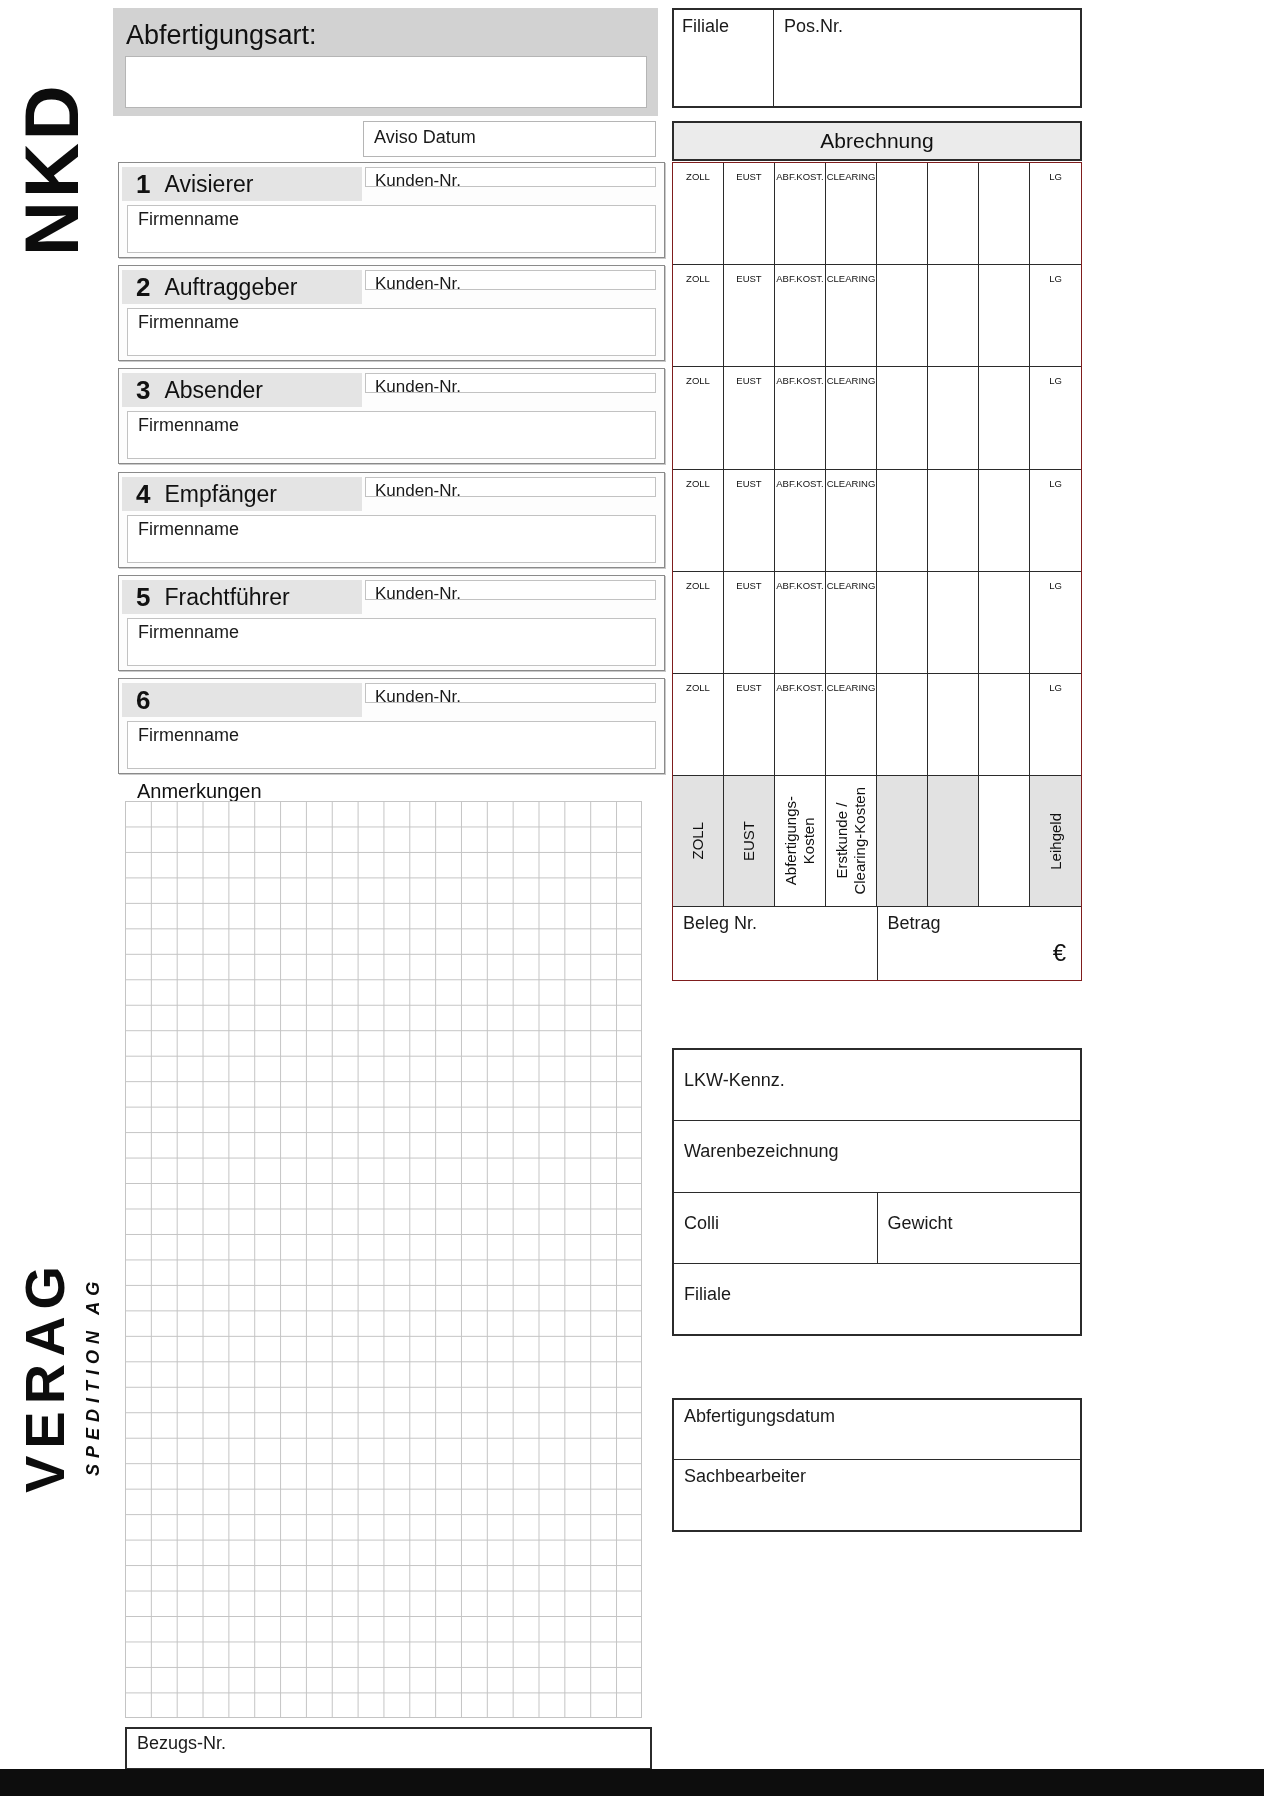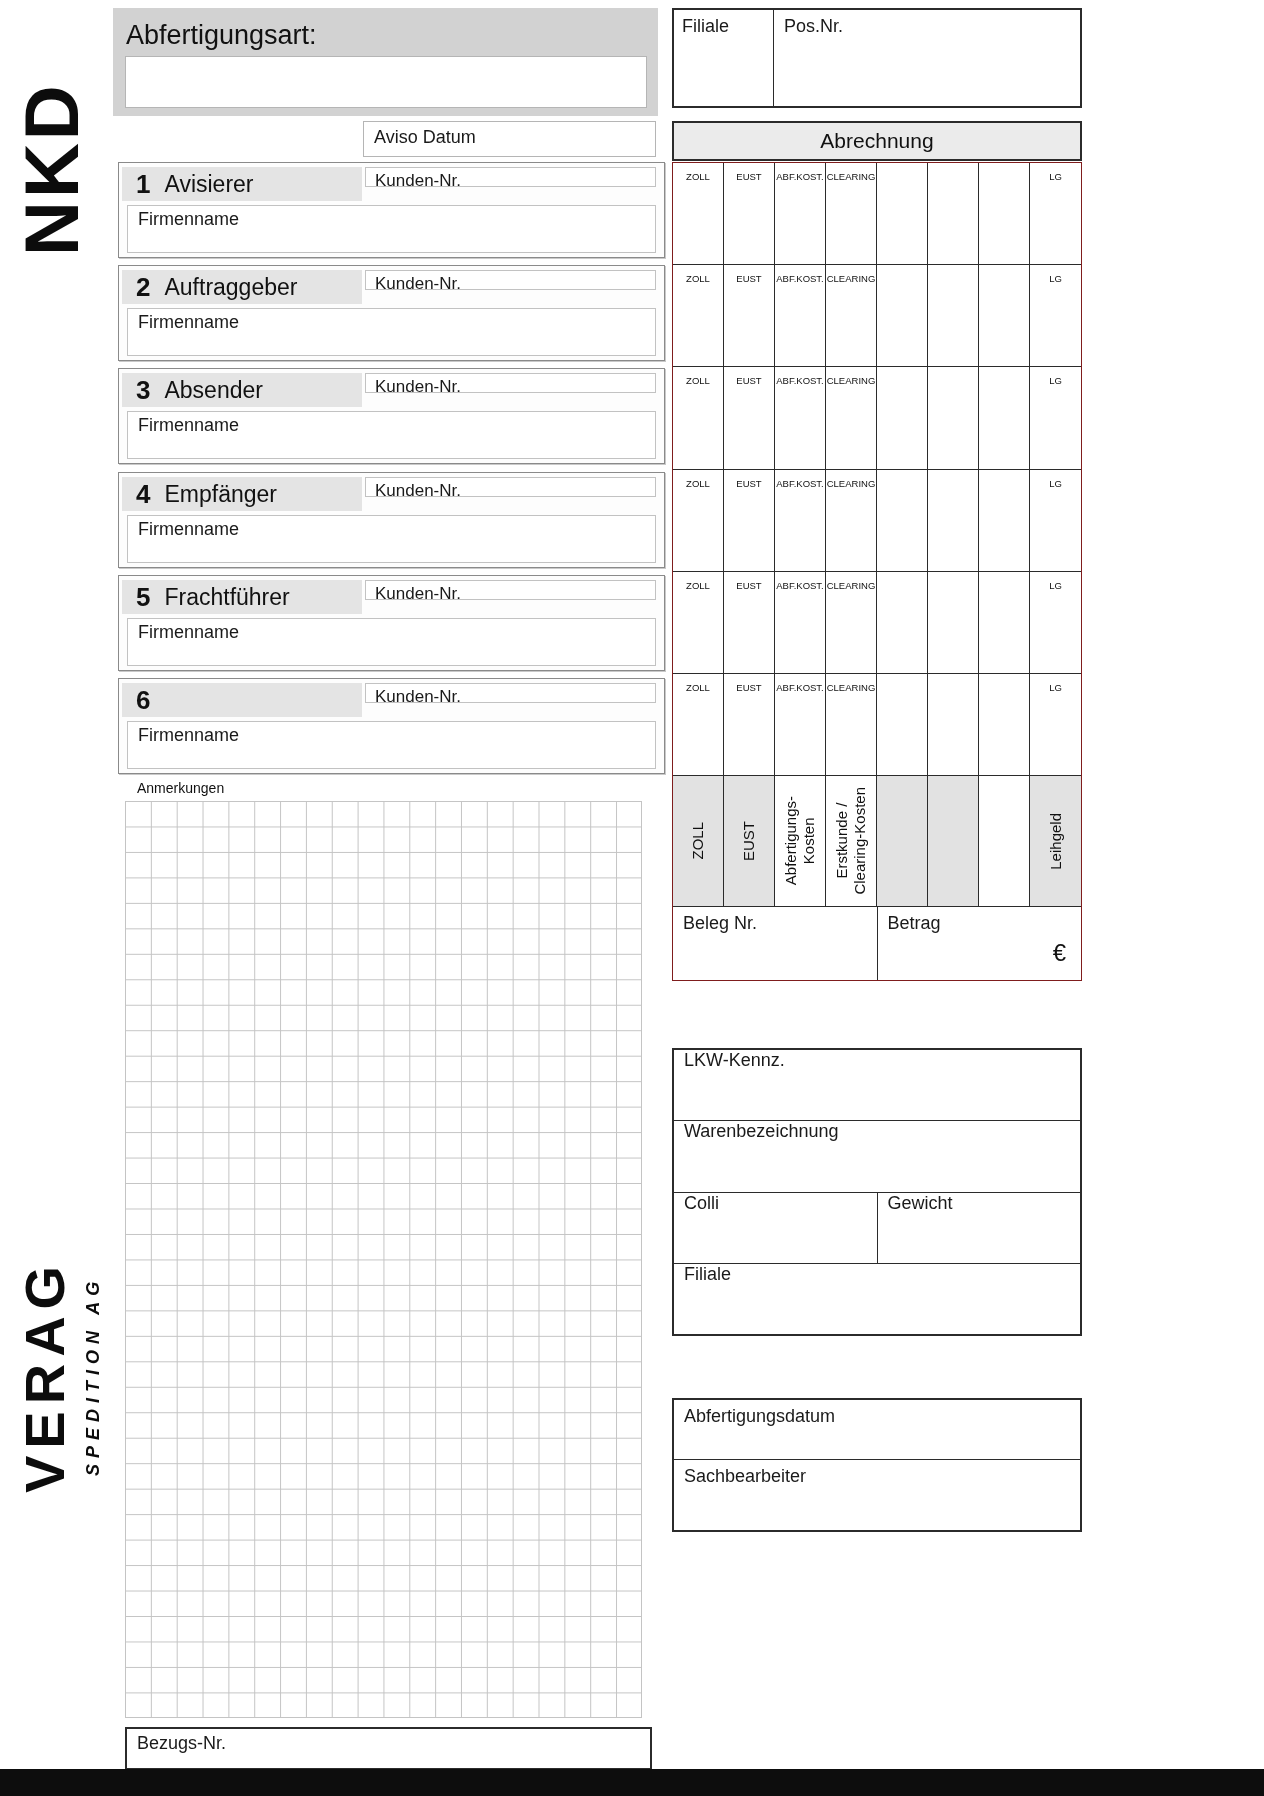--- a/index.html
+++ b/index.html
@@ -74,30 +74,30 @@
   .beleg-row { flex:1; border-top:1.5px solid #2b2b2b; display:flex;text-decoration:underline; }
   .beleg-cell { flex:1; border-right:1.5px solid #2b2b2b; padding:6px 10px; position:relative; }
   .beleg-cell:last-child { border-right:none; }
   .euro { position:absolute; right:15px; top:32px; font-size:24px; }
 
   
   .ship-block { position:absolute; left:672px; top:1048px; width:410px; height:288px;
     border:2px solid #2b2b2b; display:flex; flex-direction:column; background:#fff; }
   .ship-row { flex:1; display:flex; border-top:1.5px solid #2b2b2b; }
   .ship-row:first-child { border-top:none; }
-  .ship-cell { flex:1; padding:0 10px; border-left:1.5px solid #2b2b2b; }
+  .ship-cell { flex:1; padding:20px 10px; border-left:1.5px solid #2b2b2b; }
   .ship-cell:first-child { border-left:none; }
 
   .datum-block { position:absolute; left:672px; top:1398px; width:410px; height:134px;
     border:2px solid #2b2b2b; display:flex; flex-direction:column; background:#fff; }
   .datum-row1 { height:60px; border-bottom:1.5px solid #2b2b2b; padding:6px 10px; }
   .datum-row2 { flex:1; padding:6px 10px; }
 
   
-  .notes-label { position:absolute; left:137px; top:780px; font-size:14px; }
+  .notes-label { position:absolute; left:137px; top:780px; font-size:20px; }
   .notes-grid { position:absolute; left:125px; top:801px; width:517px; height:917px;
     background-image:
       linear-gradient(to right, #c4c4c4 1px, transparent 1px),
       linear-gradient(to bottom, #c4c4c4 1px, transparent 1px);
     background-size:25.85px 25.47px;
     border-right:1px solid #c4c4c4; border-bottom:1px solid #c4c4c4; }
 
   .bezugs-box { position:absolute; left:125px; top:1727px; width:527px; height:43px;
     border:2px solid #2b2b2b; padding:4px 10px; background:#fff; }
 </style>

